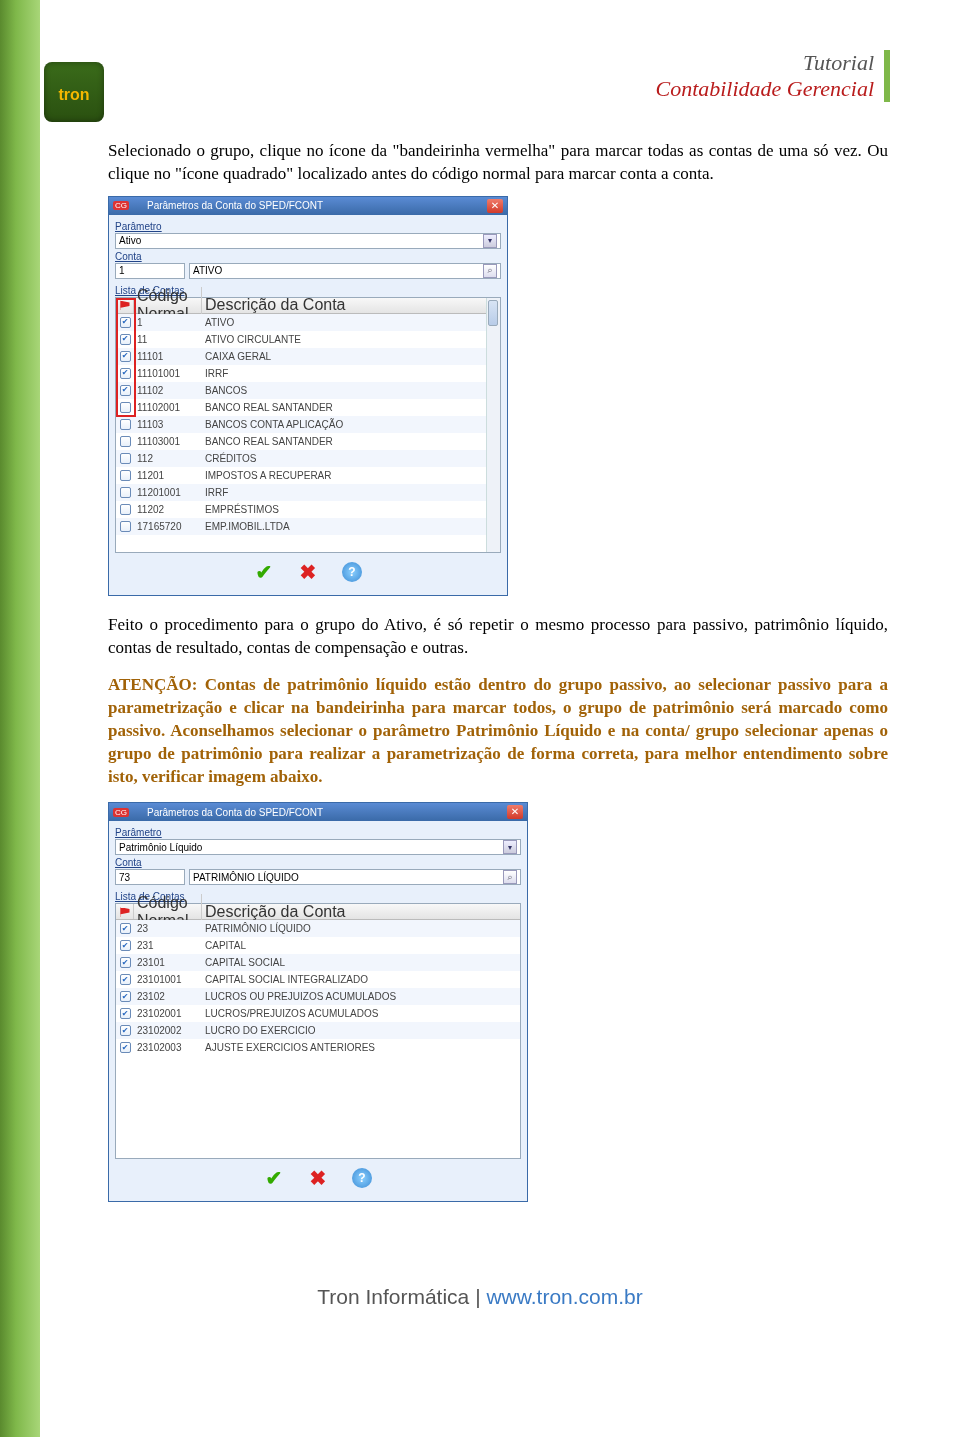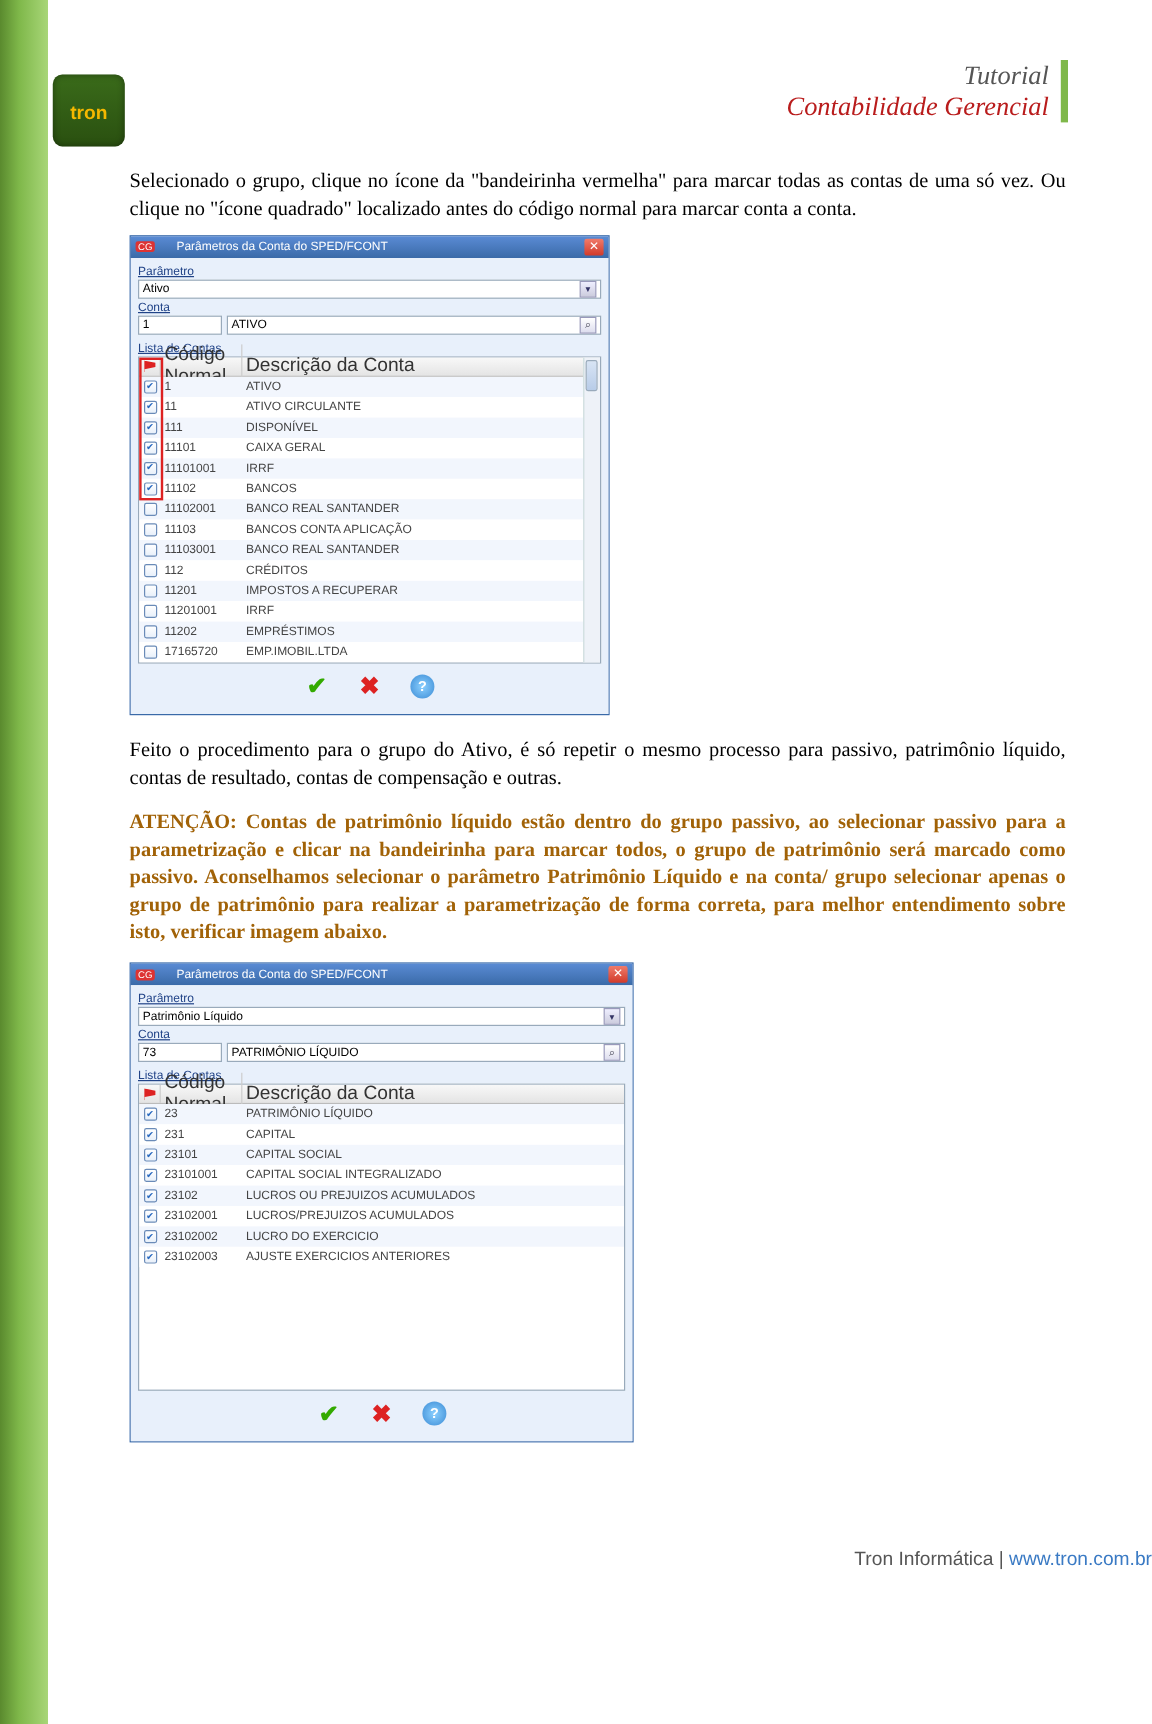--- a/index.html
+++ b/index.html
@@ -115,22 +115,22 @@
     transform-origin: left bottom;
     font-size: 48px;
     font-weight: bold;
     font-family: Georgia, serif;
     color: rgba(0,0,0,0.85);
   }
   .footer {
     position:absolute;
     bottom: 128px;
     left: 0; width:960px;
-    text-align:right;
-    font-size:16px;
+    text-align:center;
+    font-size:21px;
     color:#555;
   }
   .footer .link{ color:#3a7ac4;}
   .grid-big .grid-body { height: 260px;}
 </style>
 </head>
 <body>
 
 <div class="side-bar"></div>
 <div class="logo">
@@ -192,27 +192,20 @@
               <div class="gc-flag">
                 <span class="chk checked"></span>
               </div>
               <div class="gc-cod">11</div>
               <div class="gc-desc">ATIVO CIRCULANTE</div>
             </div>
             <div class="grow">
               <div class="gc-flag">
                 <span class="chk checked"></span>
               </div>
-              <div class="gc-cod">111</div>
-              <div class="gc-desc">DISPONÍVEL</div>
-            </div>
-            <div class="grow">
-              <div class="gc-flag">
-                <span class="chk checked"></span>
-              </div>
               <div class="gc-cod">11101</div>
               <div class="gc-desc">CAIXA GERAL</div>
             </div>
             <div class="grow">
               <div class="gc-flag">
                 <span class="chk checked"></span>
               </div>
               <div class="gc-cod">11101001</div>
               <div class="gc-desc">IRRF</div>
             </div>

